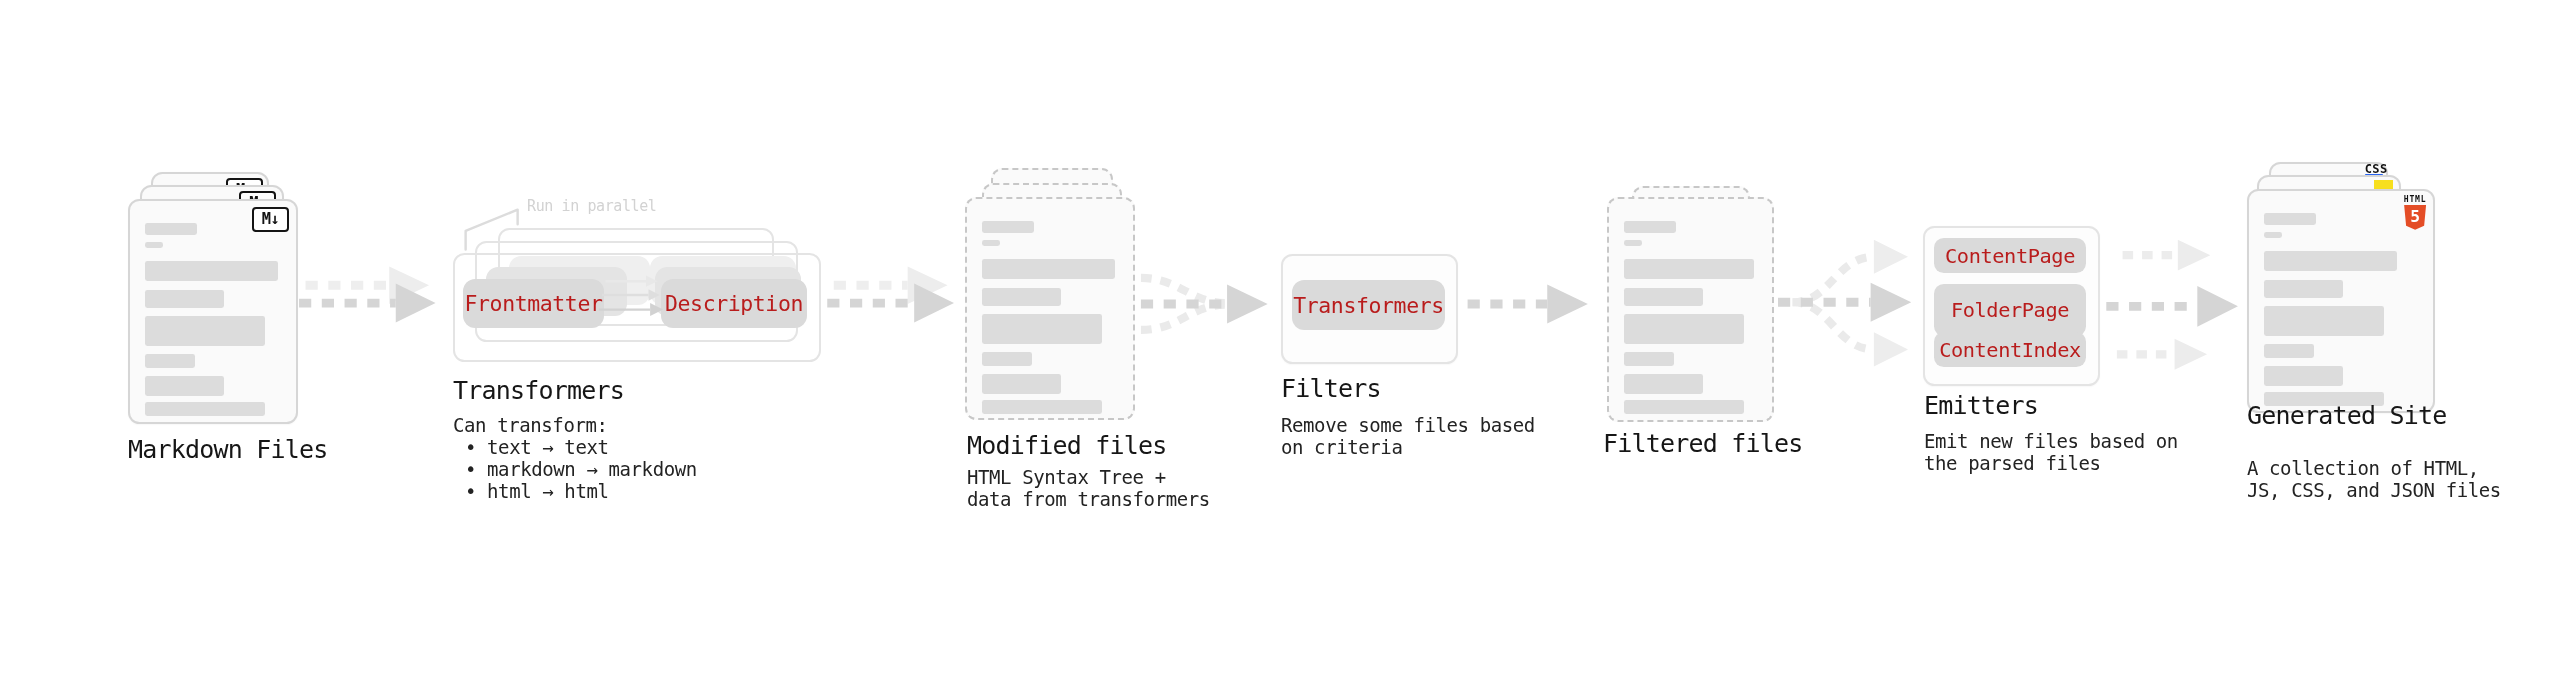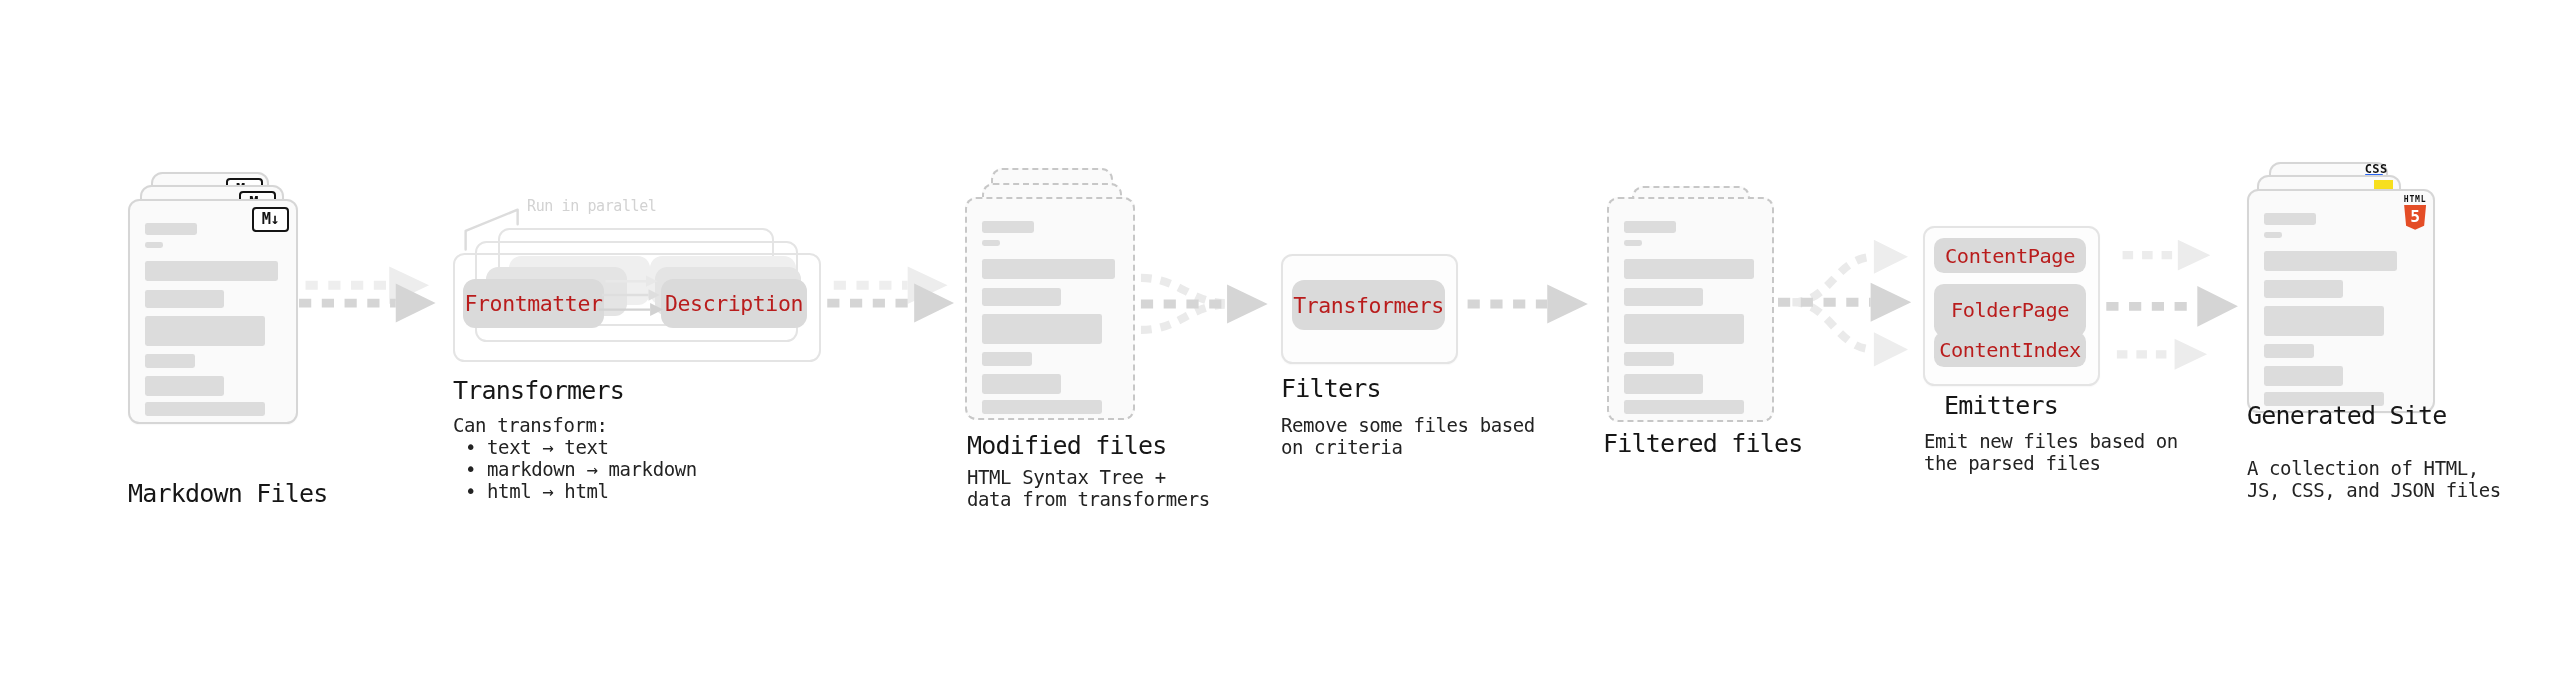--- a/index.html
+++ b/index.html
@@ -89,21 +89,21 @@
           <i></i>
           <i></i>
           <i></i>
           <i></i>
           <i></i>
           <i></i>
           <i></i>
           <i></i>
         </div>
     </div>
-    <div class="title" style="left:128px;top:436px;margin-top:44px;">Markdown Files</div>
+    <div class="title" style="left:128px;top:436px;">Markdown Files</div>
   </div>
 
   <div>
     <div class="ghostlabel" style="left:527px;top:197px;">Run in parallel</div>
     <div class="obox" style="left:498px;top:228px;width:272px;height:94px;"></div>
     <div class="obox" style="left:475px;top:241px;width:319px;height:97px;"></div>
     <div class="obox" style="left:453px;top:253px;width:364px;height:105px;"></div>
 
     <div class="ghostpill" style="left:509px;top:256px;width:141px;height:49px;background:#efefef;"></div>
     <div class="ghostpill" style="left:486px;top:267px;width:141px;height:49px;background:#e4e4e4;"></div>
@@ -163,21 +163,21 @@
         </div>
     </div>
     <div class="title" style="left:1603px;top:430px;">Filtered files</div>
   </div>
 
   <div>
     <div class="obox filled" style="left:1923px;top:226px;width:173px;height:156px;"></div>
     <div class="pill small" style="left:1934px;top:238px;width:152px;height:35px;">ContentPage</div>
     <div class="pill small" style="left:1934px;top:284px;width:152px;height:52px;">FolderPage</div>
     <div class="pill small" style="left:1934px;top:332px;width:152px;height:35px;">ContentIndex</div>
-    <div class="title" style="left:1924px;top:392px;margin-left:20px;">Emitters</div>
+    <div class="title" style="left:1924px;top:392px;">Emitters</div>
     <div class="subline" style="left:1924px;top:430px;">Emit new files based on</div>
     <div class="subline" style="left:1924px;top:452px;">the parsed files</div>
   </div>
 
   <div>
     <div class="card abs" style="left:2269px;top:162px;width:115px;height:65px;">
       <div class="cssbadge">
         <div class="t">CSS</div>
         <div class="bar"></div>
       </div>

